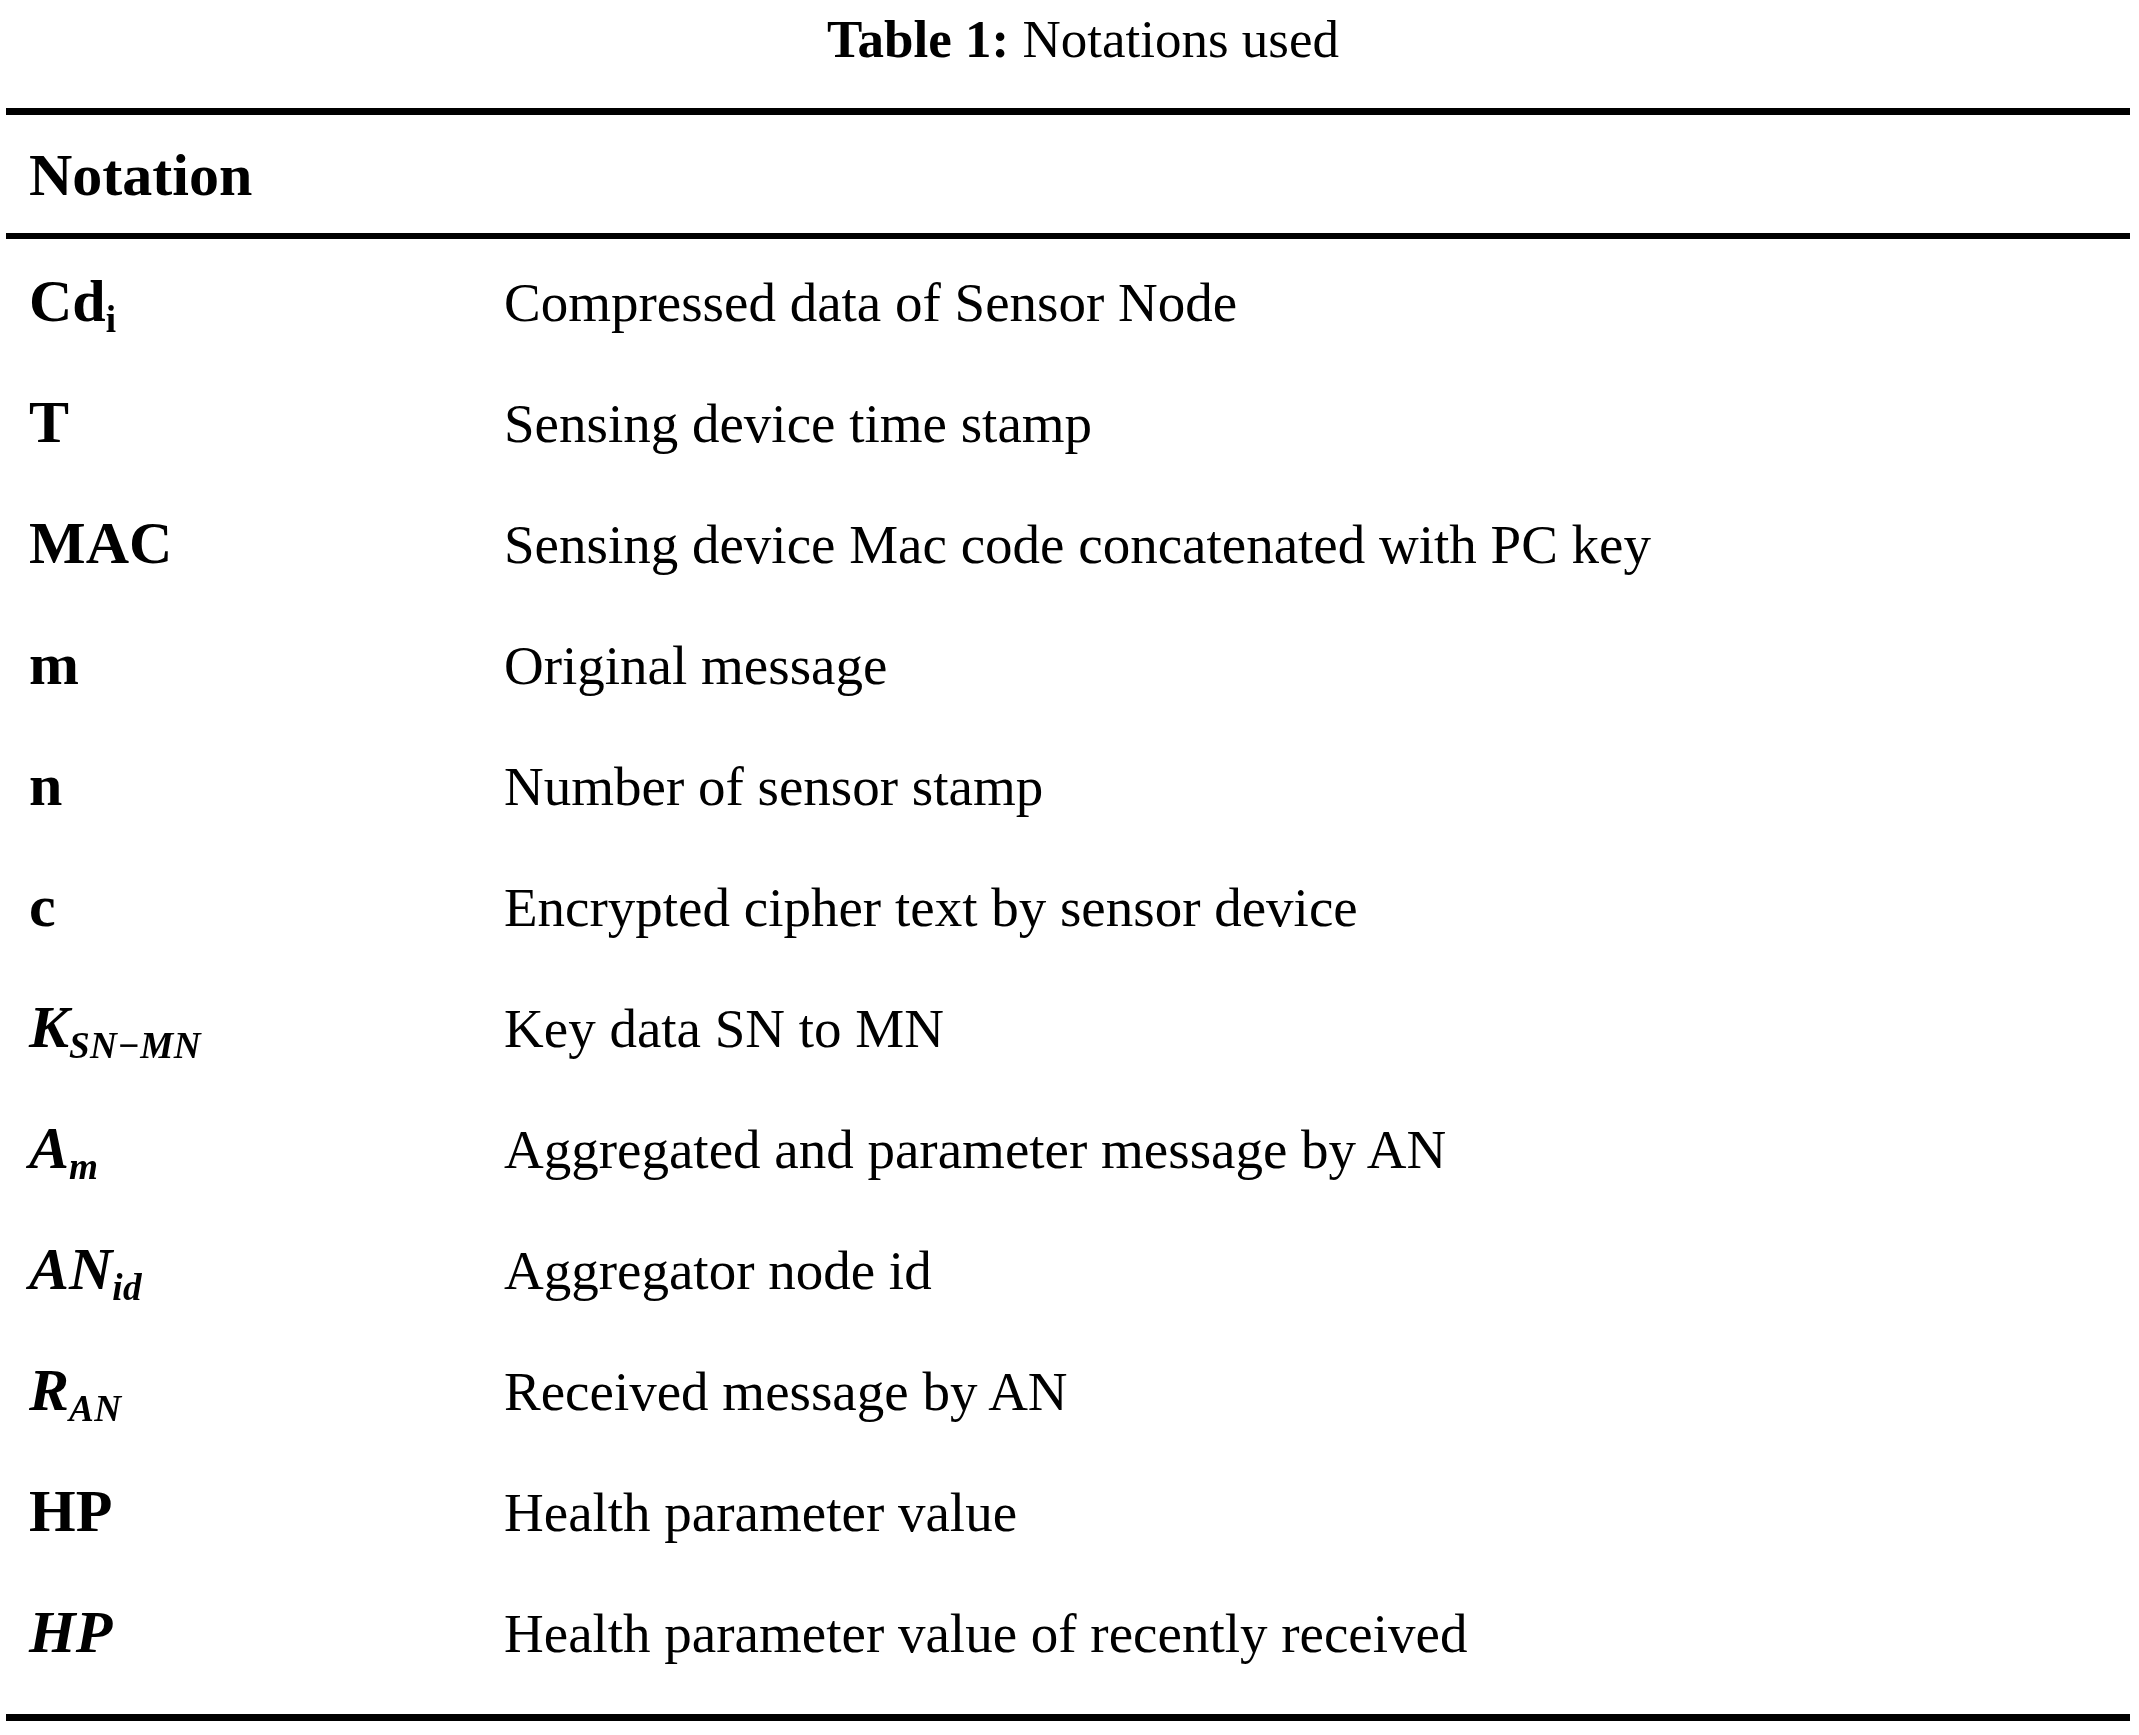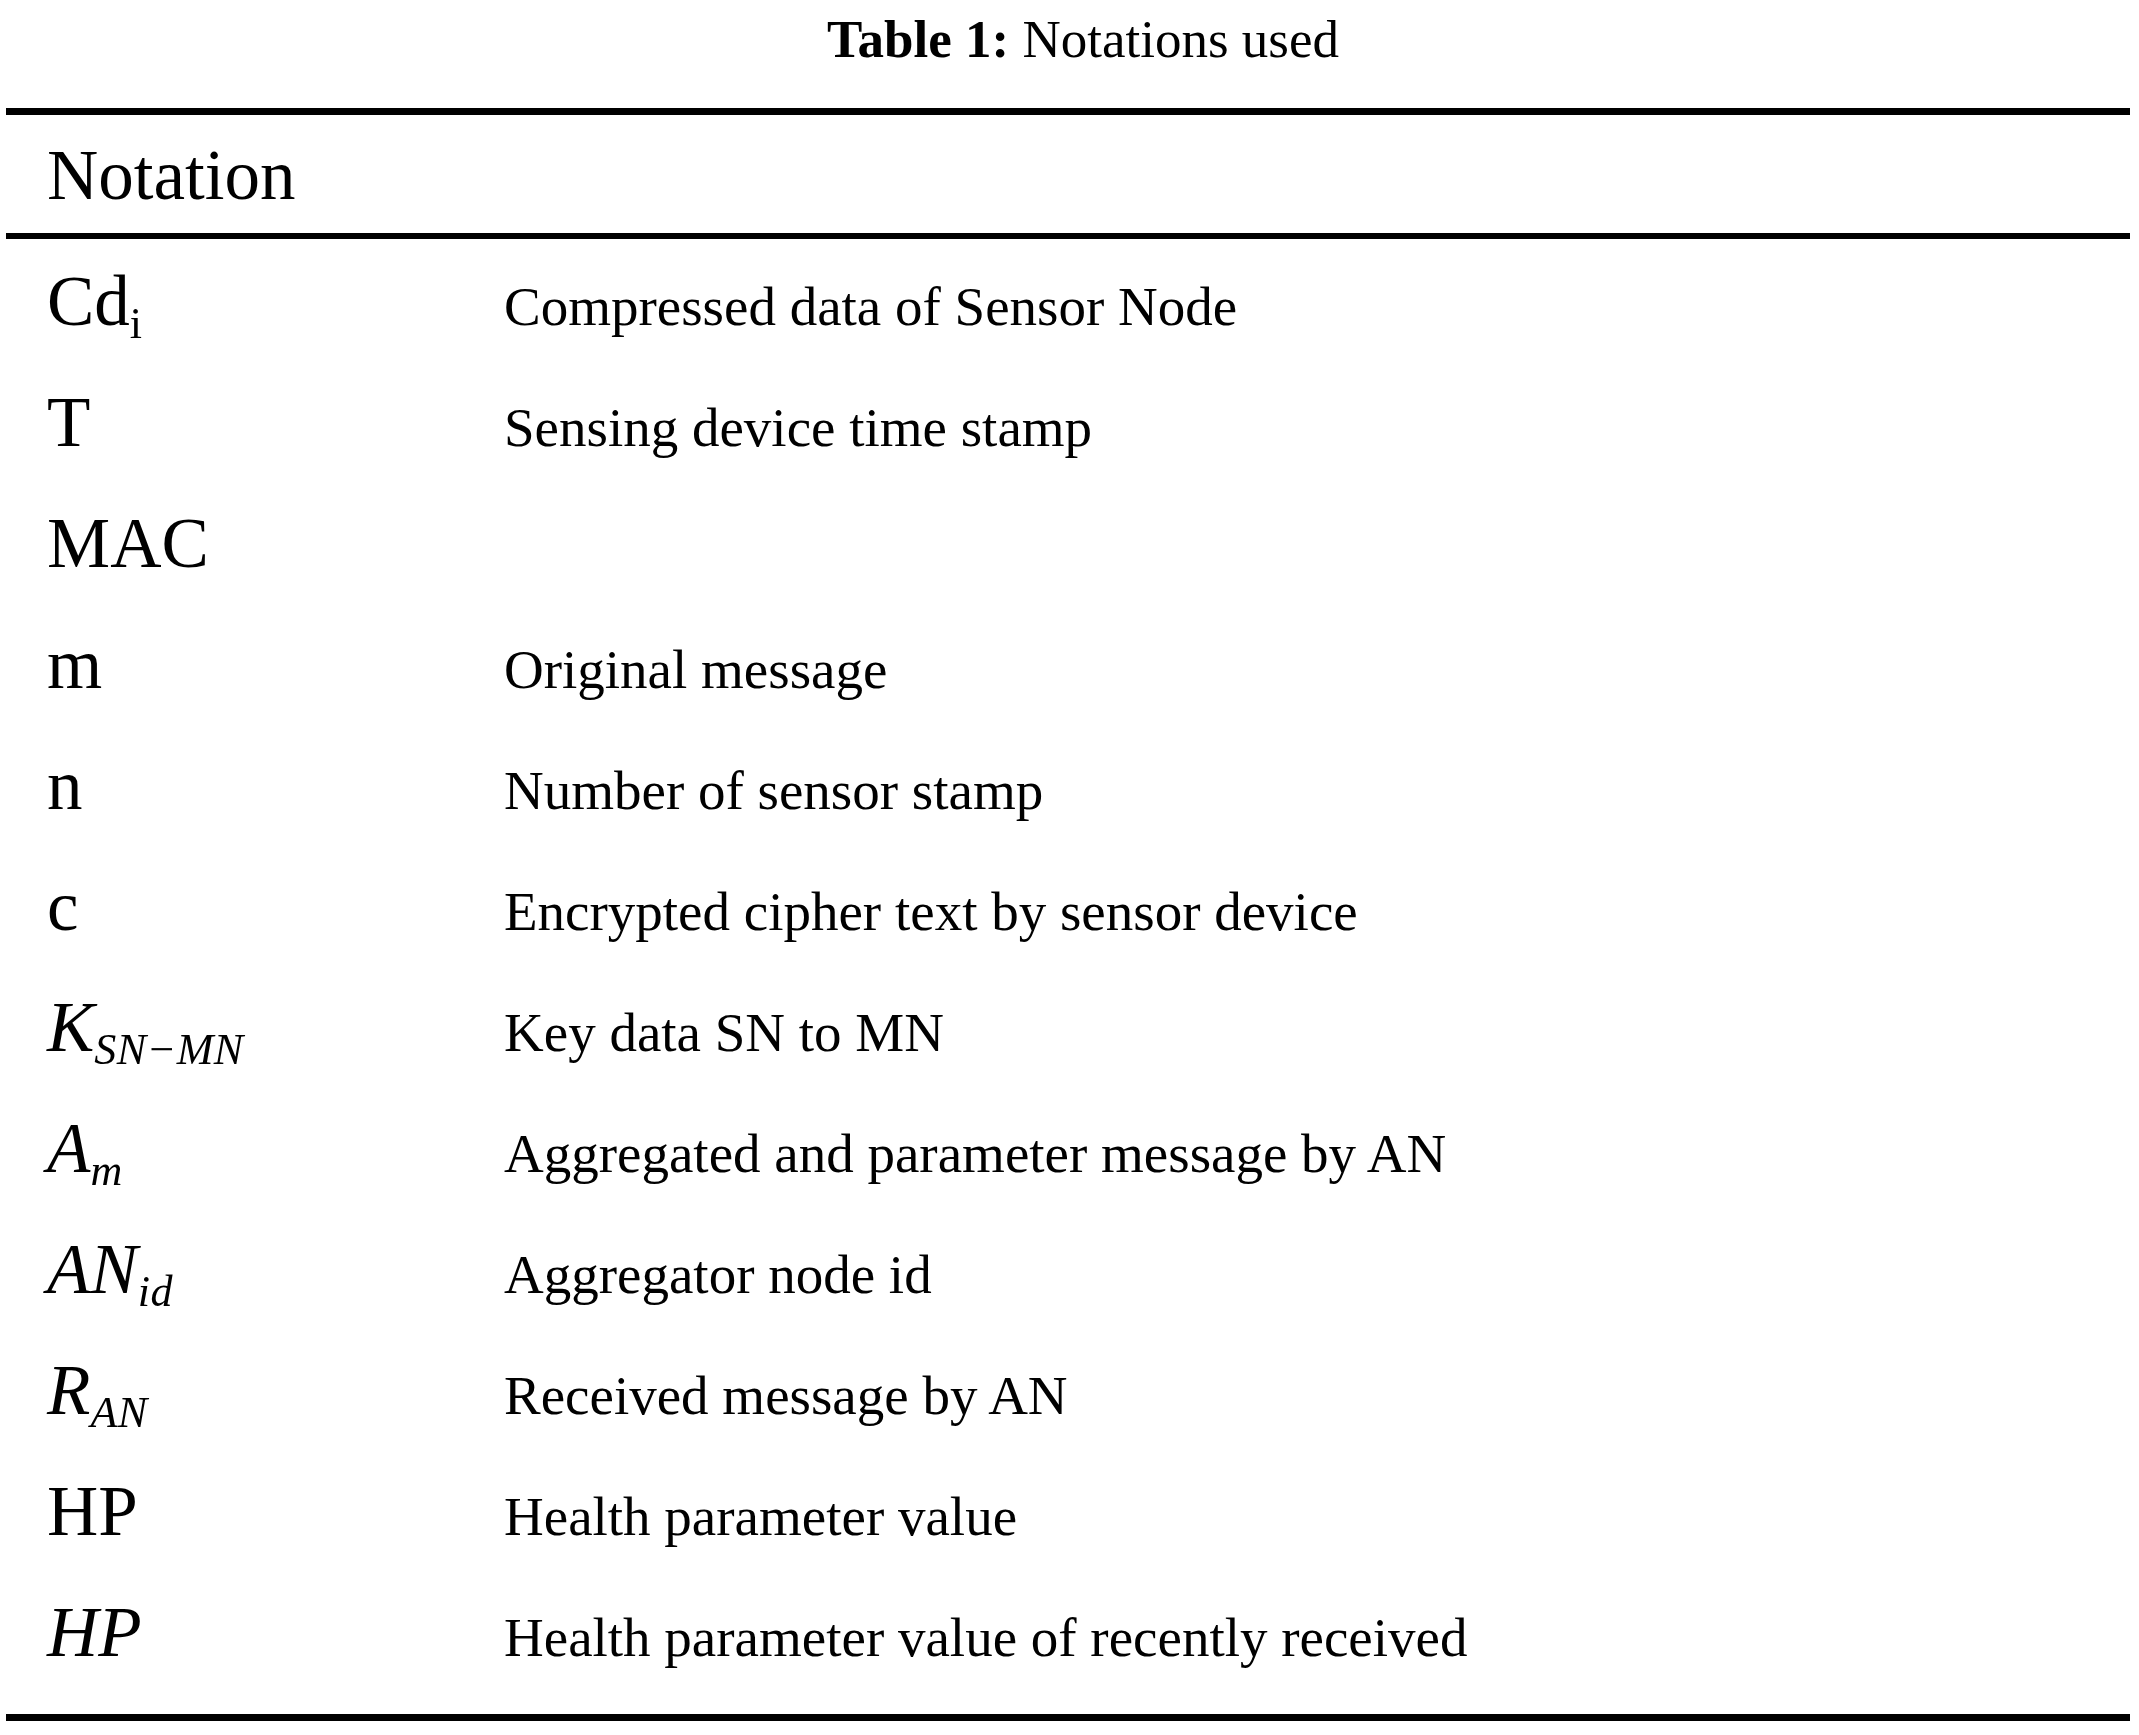--- a/index.html
+++ b/index.html
@@ -65,25 +65,26 @@
   .row {
     display: flex;
     align-items: baseline;
     height: 121px;
     box-sizing: border-box;
   }
   .head-row .row { height: 116px; }
 
   .cell-notation {
     flex: 0 0 504px;
-    padding-left: 47px;
+    padding-left: 29px;
     box-sizing: border-box;
-    font-size: 71px;
+    font-size: 60px;
     line-height: 121px;
     white-space: nowrap;
+    font-weight: bold;
   }
   .head-row .cell-notation { line-height: 116px; }
 
   .cell-description {
     flex: 1 1 auto;
     padding-left: 0px;
     box-sizing: border-box;
     font-size: 55px;
     line-height: 121px;
     white-space: nowrap;
@@ -132,20 +133,21 @@
       <div class="row">
         <div class="cell-notation"><span class="mu">Cd</span><span class="sub-up">i</span></div>
         <div class="cell-description">Compressed data of Sensor Node</div>
       </div>
       <div class="row">
         <div class="cell-notation"><span class="mu">T</span></div>
         <div class="cell-description">Sensing device time stamp</div>
       </div>
       <div class="row">
         <div class="cell-notation"><span class="mu">MAC</span></div>
+        <div class="cell-description">Sensing device Mac code concatenated with PC key</div>
       </div>
       <div class="row">
         <div class="cell-notation"><span class="mu">m</span></div>
         <div class="cell-description">Original message</div>
       </div>
       <div class="row">
         <div class="cell-notation"><span class="mu">n</span></div>
         <div class="cell-description">Number of sensor stamp</div>
       </div>
       <div class="row">

